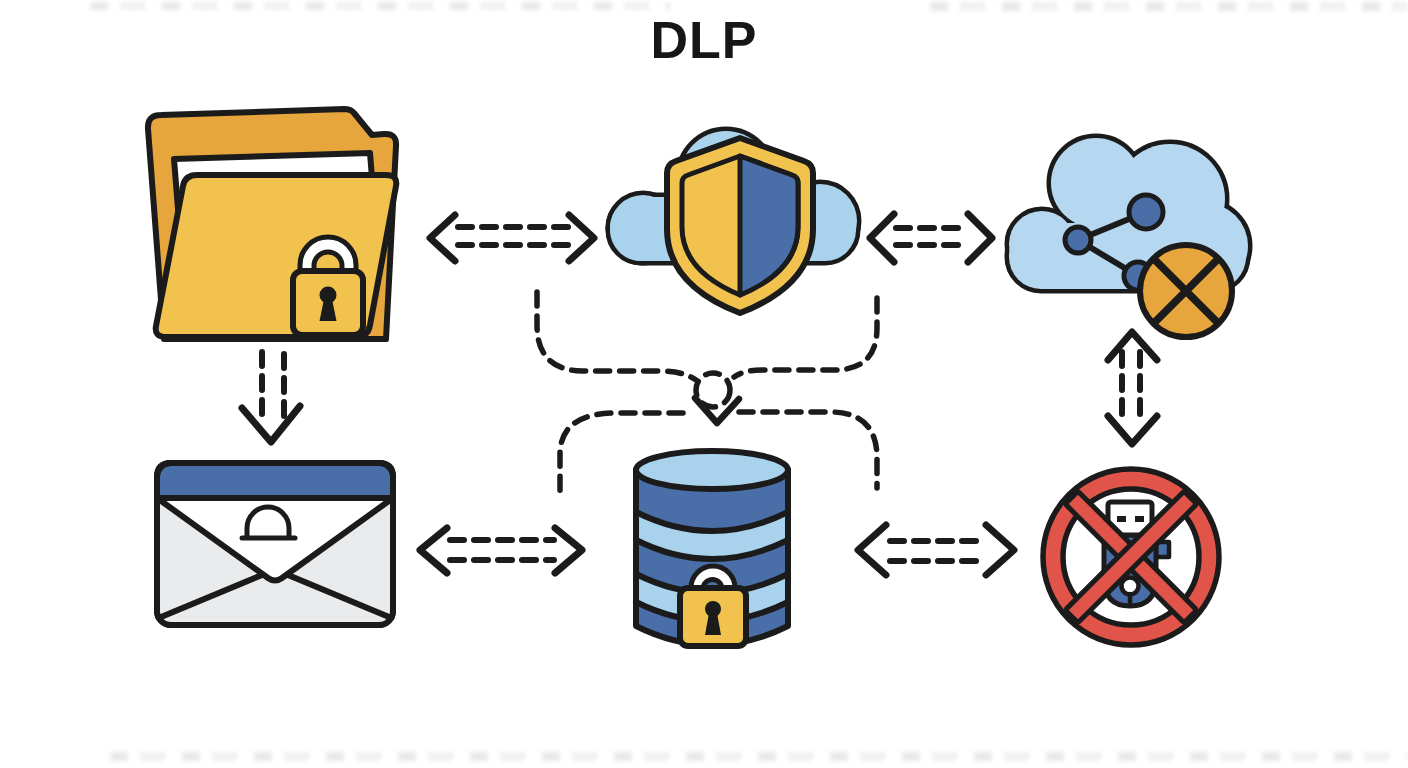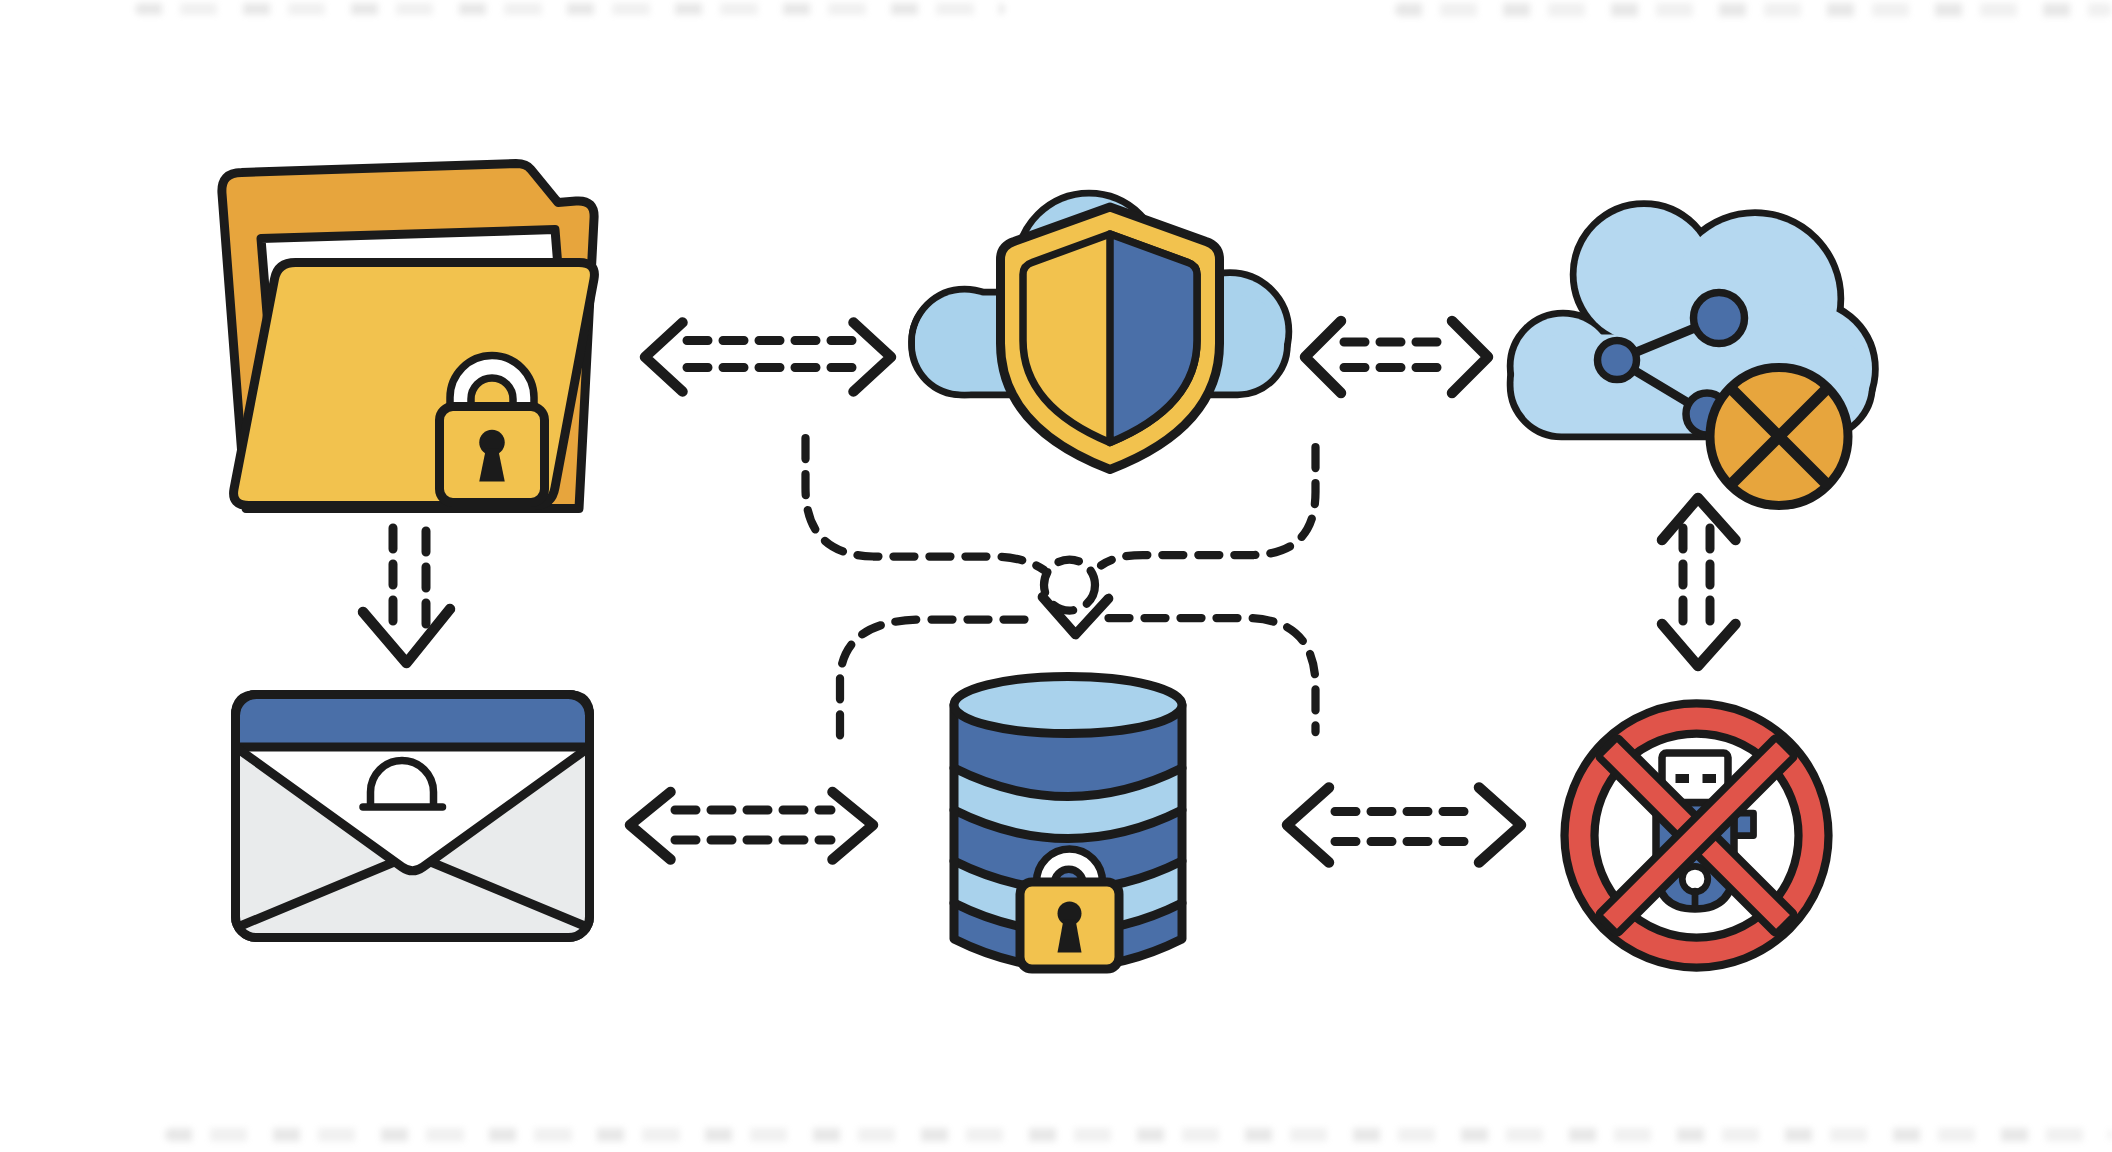--- a/index.html
+++ b/index.html
@@ -32,20 +32,21 @@
 </style>
 </head>
 <body>
 
 <div class="stage">
 
   <div class="abs edge-artifact" style="left:90px;top:2px;width:580px;height:8px"></div>
   <div class="abs edge-artifact" style="left:930px;top:2px;width:478px;height:9px"></div>
   <div class="abs edge-artifact" style="left:110px;top:752px;width:1298px;height:9px"></div>
 
+  <div class="title">DLP</div>
 
   <div class="abs" style="left:140px;top:103px">
     <svg width="262" height="242" viewBox="0 0 262 242">
       <g>
         <path class="fo o" stroke-width="6" d="M 24 236 L 8 26 Q 7 12 21 12 L 204 6 Q 211 6 214 10 L 232 32 L 244 31 Q 257 30 256 43 L 246 236 Z"></path>
         <path class="fw o" stroke-width="6" d="M 34 56 L 230 50 L 238 150 L 42 156 Z"></path>
         <path class="fy o" stroke-width="6" d="M 57 72 L 246 72 Q 258 72 256 83 L 230 222 Q 228 234 216 234 L 26 234 Q 14 234 16 223 L 43 83 Q 45 72 57 72 Z"></path>
       </g>
       <g>
         <path class="fw o" stroke-width="5" d="M 160 170 L 160 162 A 28 28 0 0 1 216 162 L 216 170 L 202 170 L 202 163 A 14 14 0 0 0 174 163 L 174 170 Z"></path>

